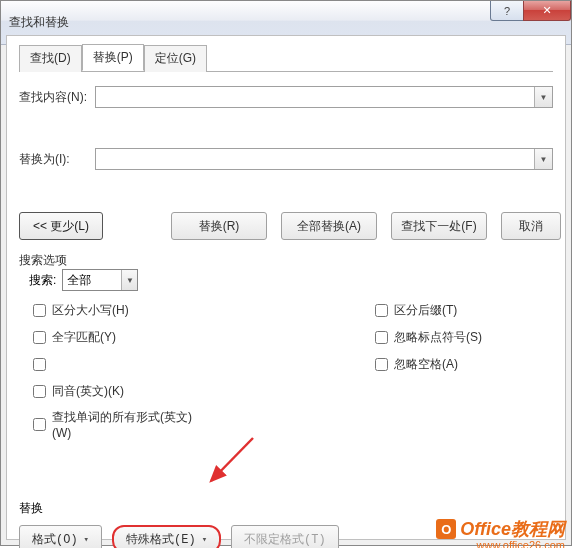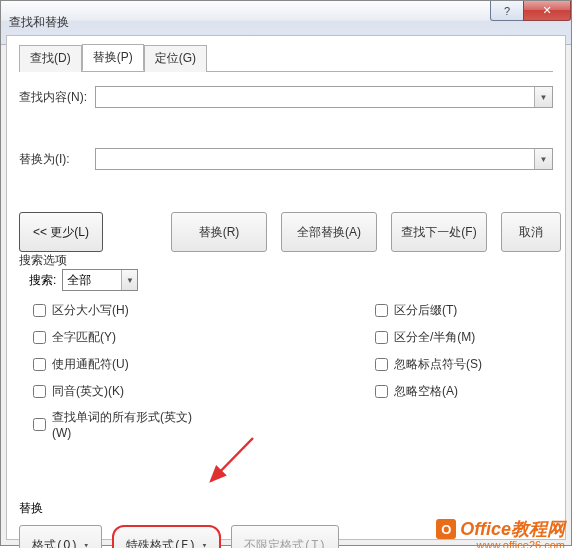--- a/index.html
+++ b/index.html
@@ -130,36 +130,37 @@
     font-size: 8px;
     color: #555;
   }
   .buttons-row {
     display: flex;
     gap: 14px;
     margin-top: 40px;
     padding-top: 2px;
   }
   .btn {
-    height: 40px;
+    height: 28px;
     padding: 0 12px;
     border: 1px solid #a0a0a0;
     background: linear-gradient(to bottom, #fafafa, #e8e8e8);
     color: #333;
     display: inline-flex;
     align-items: center;
     justify-content: center;
     border-radius: 3px;
     font-size: 12px;
     white-space: nowrap;
   }
   .btn.wide { min-width: 96px; }
   .btn.less { min-width: 84px; border-color: #555; color: #222; }
   .btn.disabled { color: #a0a0a0; }
   .section-label {
+    margin-top: 12px;
     color: #333;
   }
   .search-row {
     display: flex;
     align-items: center;
     padding-left: 10px;
     gap: 6px;
   }
   .small-combo {
     display: flex;
@@ -317,39 +318,34 @@
         <label class="check-item">
             <input type="checkbox" style="">
             <span>区分大小写(H)</span>
           </label>
         <label class="check-item">
             <input type="checkbox" style="">
             <span>全字匹配(Y)</span>
           </label>
         <label class="check-item">
             <input type="checkbox" style="">
-            <span>使用通配符(U)</span>
           </label>
         <label class="check-item">
             <input type="checkbox" style="">
             <span>同音(英文)(K)</span>
           </label>
         <label class="check-item">
             <input type="checkbox" style="">
             <span>查找单词的所有形式(英文)(W)</span>
           </label>
       </div>
       <div class="col" style="padding-left:140px;">
         <label class="check-item">
             <input type="checkbox" style="">
             <span>区分后缀(T)</span>
-          </label>
-        <label class="check-item">
-            <input type="checkbox" style="">
-            <span>区分全/半角(M)</span>
           </label>
         <label class="check-item">
             <input type="checkbox" style="">
             <span>忽略标点符号(S)</span>
           </label>
         <label class="check-item">
             <input type="checkbox" style="">
             <span>忽略空格(A)</span>
           </label>
       </div>

